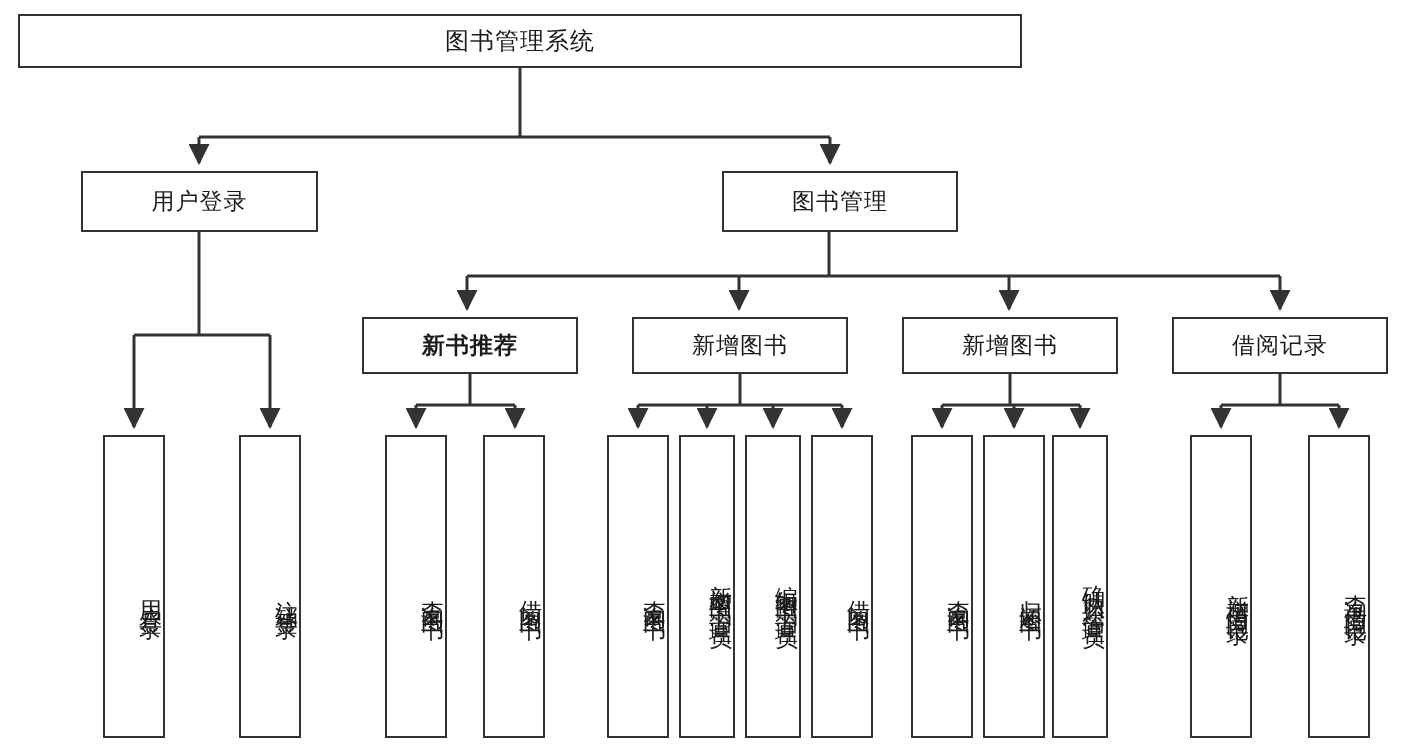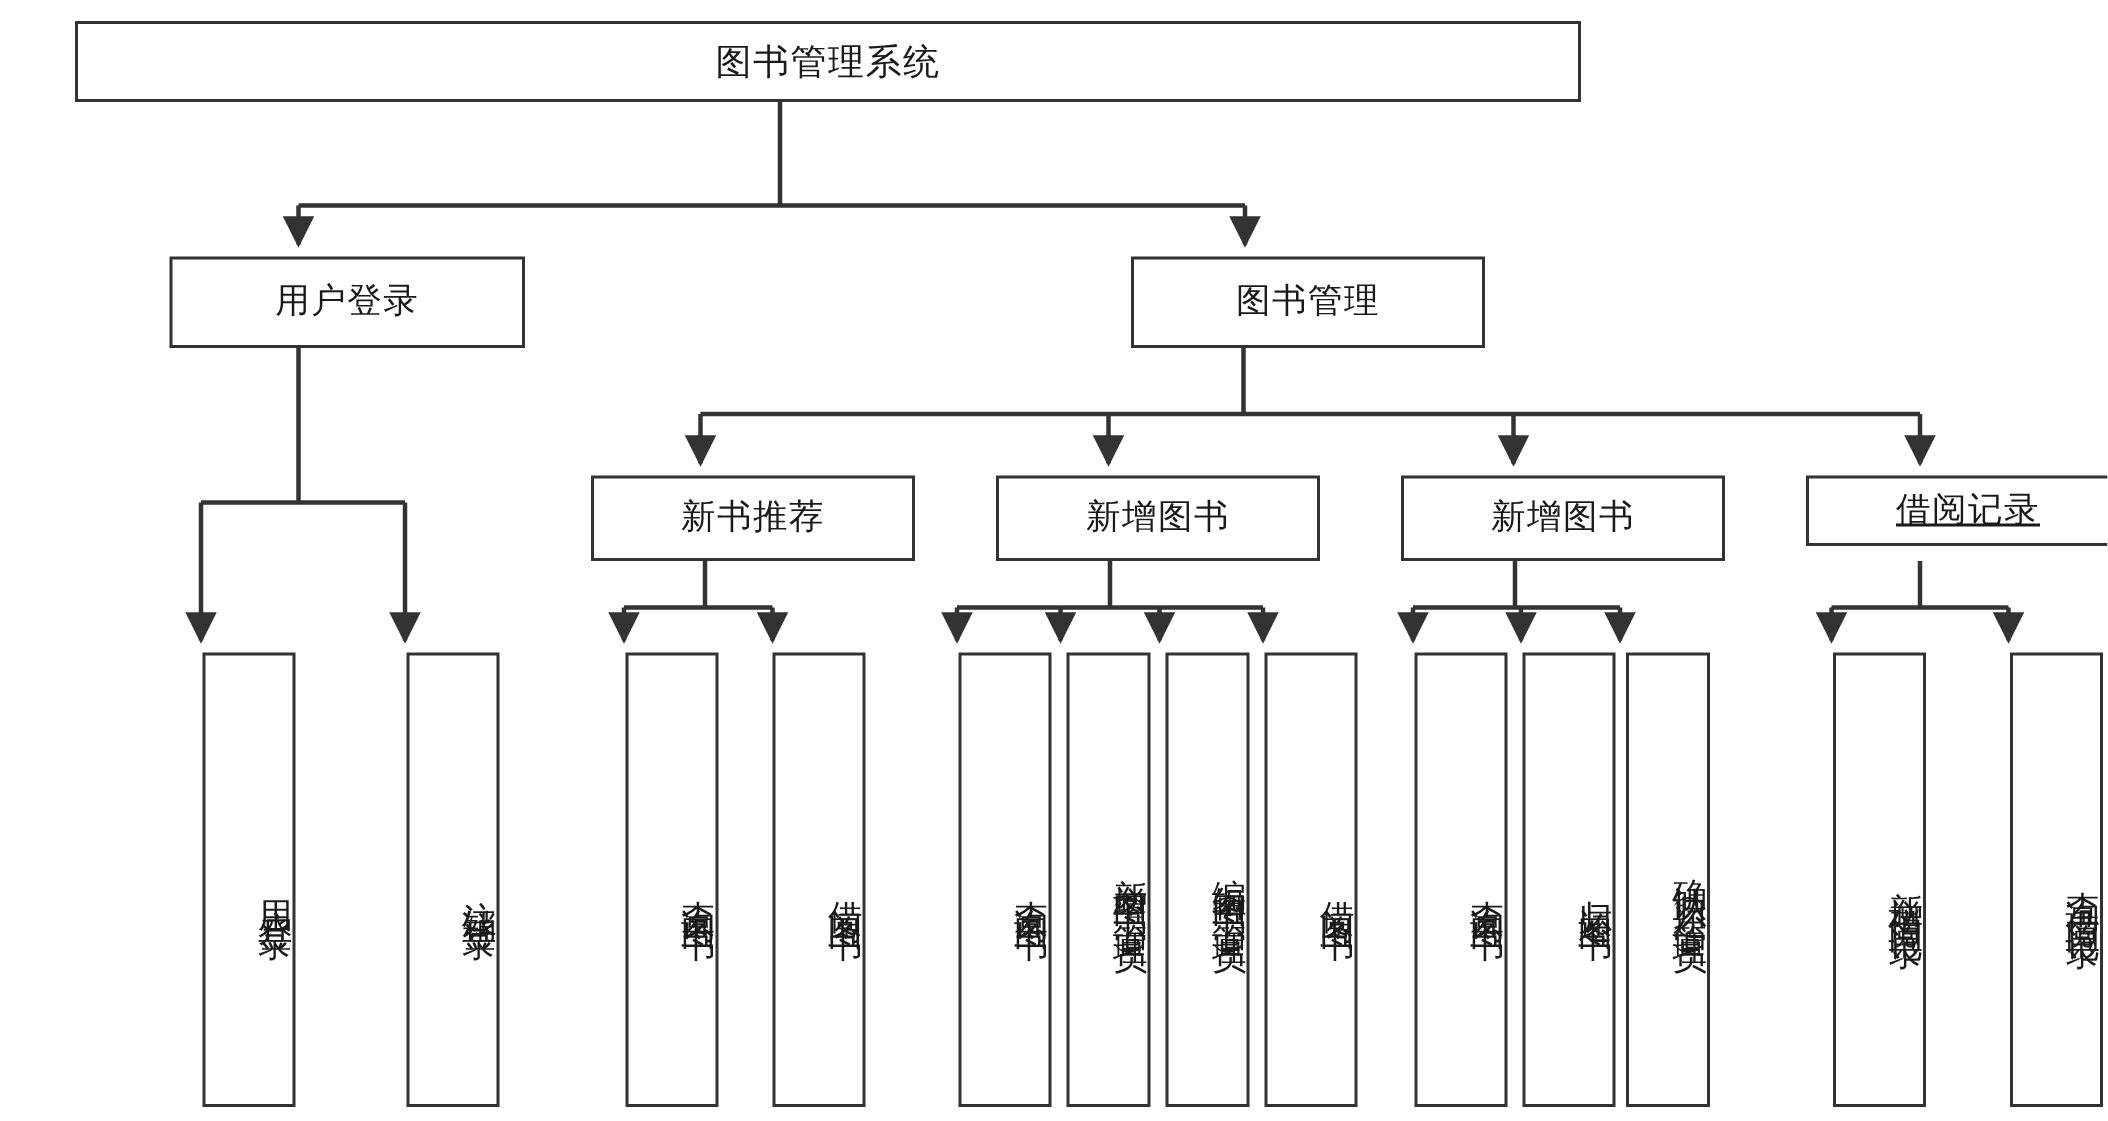--- a/index.html
+++ b/index.html
@@ -29,21 +29,20 @@
   .node {
     position: absolute;
     box-sizing: border-box;
     border: 2px solid #333333;
     background: #ffffff;
     display: flex;
     align-items: center;
     justify-content: center;
     color: #1a1a1a;
     text-align: left;
-    margin-left: 32px;
   }
   .node.horiz {
     font-size: 23px;
     letter-spacing: 1px;
     line-height: 1.2;
   }
   .node.root {
     font-size: 24px;
   }
   .node.vert {
@@ -122,30 +121,30 @@
   <div id="node-layer">
       <div class="node horiz root" style="left: 18px; top: 14px; width: 1004px; height: 54px;">
         <span>图书管理系统</span>
       </div>
       <div class="node horiz" style="left: 81px; top: 171px; width: 237px; height: 61px;">
         <span>用户登录</span>
       </div>
       <div class="node horiz" style="left: 722px; top: 171px; width: 236px; height: 61px;">
         <span>图书管理</span>
       </div>
-      <div class="node horiz" style="left: 362px; top: 317px; width: 216px; height: 57px;">
+      <div class="node horiz" style="left: 362px; top: 317px; width: 216px; height: 57px; font-weight: bold;">
         <span>新书推荐</span>
       </div>
       <div class="node horiz" style="left: 632px; top: 317px; width: 216px; height: 57px;">
         <span>新增图书</span>
       </div>
       <div class="node horiz" style="left: 902px; top: 317px; width: 216px; height: 57px;">
         <span>新增图书</span>
       </div>
-      <div class="node horiz" style="left: 1172px; top: 317px; width: 216px; height: 47px; text-decoration: underline;">
+      <div class="node horiz" style="left: 1172px; top: 317px; width: 216px; height: 57px;">
         <span>借阅记录</span>
       </div>
       <div class="node vert" style="left: 103px; top: 435px; width: 62px; height: 303px;">
         <span>用户登录</span>
       </div>
       <div class="node vert" style="left: 239px; top: 435px; width: 62px; height: 303px;">
         <span>注销登录</span>
       </div>
       <div class="node vert" style="left: 385px; top: 435px; width: 62px; height: 303px;">
         <span>查询图书</span>

